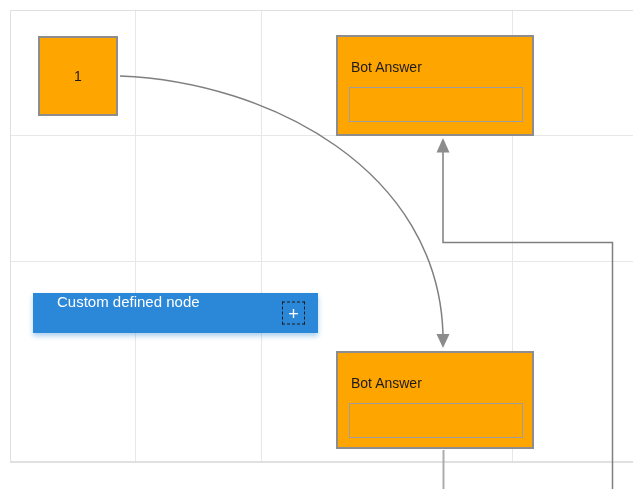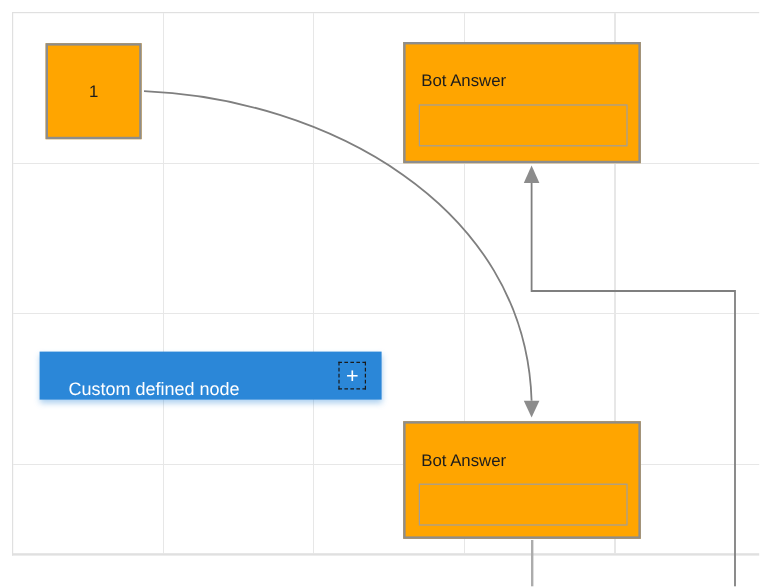--- a/index.html
+++ b/index.html
@@ -48,21 +48,21 @@
   .node-bot.bottom { top:351px; height:98px; }
   .node-title { position:absolute; left:13px; top:22px; font-size:14px; }
   .node-inner {
     position:absolute; left:11px; right:9px; top:50px; height:35px;
     border:1px solid var(--inner_border); background:transparent;
   }
 
   .node-custom {
     position:absolute; left:33px; top:293px; width:285px; height:40px;
     background:var(--node_blue); color:var(--text_light);
-    display:flex; align-items:flex-end;
+    display:flex; align-items:flex-start;
     padding-left:24px; font-size:15px;
     box-shadow:0 3px 5px rgba(43,135,216,.40);
   }
   .plus-box {
     position:absolute; right:13px; top:50%; transform:translateY(-50%);
     width:23px; height:23px; border:1.5px dashed #1a1a1a;
     display:flex; align-items:center; justify-content:center;
     font-size:18px; line-height:1; color:var(--text_light); cursor:pointer;
   }
 </style>

